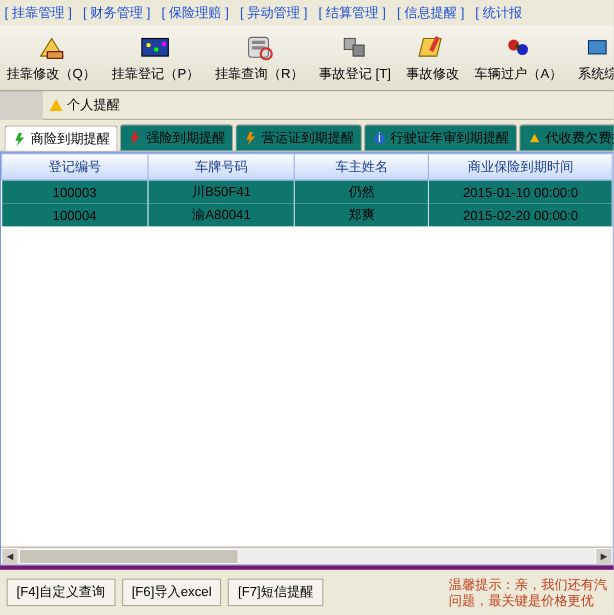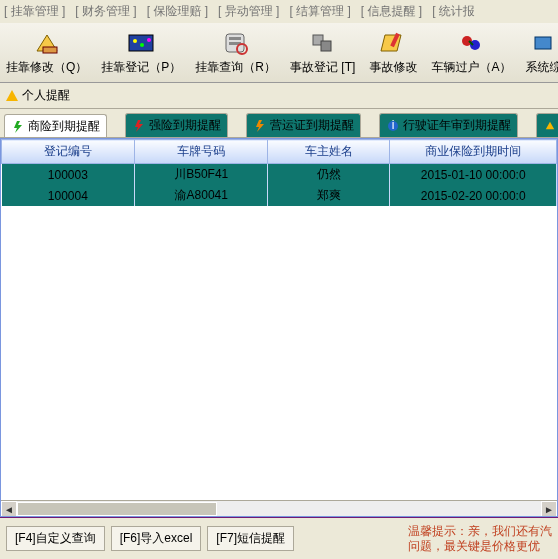--- a/index.html
+++ b/index.html
@@ -1,39 +1,39 @@
 <!DOCTYPE html>
 <html><head>
 <meta charset="utf-8">
 <style>
 * { margin: 0; padding: 0; box-sizing: border-box; font-family: "SimSun", "宋体", sans-serif; font-size: 12px; }
 body { background: #d4d0c8; width: 558px; height: 559px; overflow: hidden; display: flex; flex-direction: column; }
 .menubar { background: #ece9d8; padding: 3px 4px; white-space: nowrap; overflow: hidden; }
-.menubar span { color: #737373; cursor: pointer; }
+.menubar span { color: #1d4ed8; cursor: pointer; }
 .toolbar { background: linear-gradient(#f5f3eb, #e3e0d0); padding: 4px 2px; display: flex; gap: 6px; border-bottom: 1px solid #999; white-space: nowrap; overflow: hidden; }
 .tb-btn { display: flex; flex-direction: column; align-items: center; gap: 2px; padding: 2px 4px; cursor: pointer; }
 .tb-btn .icon { width: 32px; height: 28px; display: flex; align-items: center; justify-content: center; }
 .tb-btn .lbl { color: #000; white-space: nowrap; }
-.panel-title { background: #ece9d8; padding: 4px 6px; border-bottom: 1px solid #aca899; display: flex; align-items: center; gap: 4px; }
-.tabs { background: #ece9d8; padding: 4px 4px 0; display: flex; gap: 18px; border-bottom: 1px solid #aca899; white-space: nowrap; overflow: hidden; }
+.panel-title { background: #ece9d8; padding: 4px 6px; border-bottom: 1px solid #aca899; display: flex; align-items: center; gap: 4px; margin-left: 39px; }
+.tabs { background: #ece9d8; padding: 4px 4px 0; display: flex; gap: 2px; border-bottom: 1px solid #aca899; white-space: nowrap; overflow: hidden; }
 .tab { background: #0f766e; border: 1px solid #aca899; border-bottom: none; padding: 3px 6px; display: flex; align-items: center; gap: 3px; cursor: pointer; border-radius: 3px 3px 0 0; }
 .tab.active { background: #fff; position: relative; top: 1px; }
 .tab .ticon { width: 14px; height: 14px; display: flex; align-items: center; justify-content: center; }
 .grid-wrap { flex: 1; background: #fff; margin: 0; border: 1px solid #7a96df; display: flex; flex-direction: column; overflow: hidden; }
 .grid { border-collapse: collapse; width: 100%; }
 .grid th { background: linear-gradient(#fafcff, #c7d8f9); border: 1px solid #9db4e6; padding: 3px 4px; color: #1a3e8a; font-weight: normal; }
 .grid td { border-right: 1px solid #c7d8f9; padding: 2px 4px; text-align: center; }
 .grid tr.red td { background: #0f766e; color: #000; }
 .grid-body { flex: 1; overflow: auto; background: #fff; }
 .hscroll { height: 16px; background: #d4d0c8; border-top: 1px solid #aca899; position: relative; }
 .hscroll .track { position: absolute; left: 16px; right: 16px; top: 0; bottom: 0; background: #eee; }
 .hscroll .thumb { position: absolute; left: 16px; width: 200px; top: 1px; height: 14px; background: #c7c5b9; border: 1px solid #fff; }
 .hscroll .arrow { position: absolute; width: 16px; height: 16px; background: #d4d0c8; border: 1px solid #fff; display: flex; align-items: center; justify-content: center; font-size: 10px; color: #333; }
 .hscroll .arrow.l { left: 0; } .hscroll .arrow.r { right: 0; }
-.footer { background: #ece9d8; padding: 6px; display: flex; align-items: center; gap: 6px; border-top: 1px solid #701a75; white-space: nowrap; overflow: hidden; }
+.footer { background: #ece9d8; padding: 6px; display: flex; align-items: center; gap: 6px; border-top: 4px solid #701a75; white-space: nowrap; overflow: hidden; }
 .fbtn { background: #f5f3eb; border: 1px solid #aca899; padding: 3px 8px; cursor: pointer; }
 .tip { margin-left: auto; color: #c04020; font-size: 11px; line-height: 1.2; }
 .warning-icon { width: 0; height: 0; border-left: 6px solid transparent; border-right: 6px solid transparent; border-bottom: 11px solid #f7b500; display: inline-block; }
 </style>
 </head>
 <body>
 
 <div class="menubar">
   <span>[ 挂靠管理 ]</span>&nbsp;&nbsp;
   <span>[ 财务管理 ]</span>&nbsp;&nbsp;

